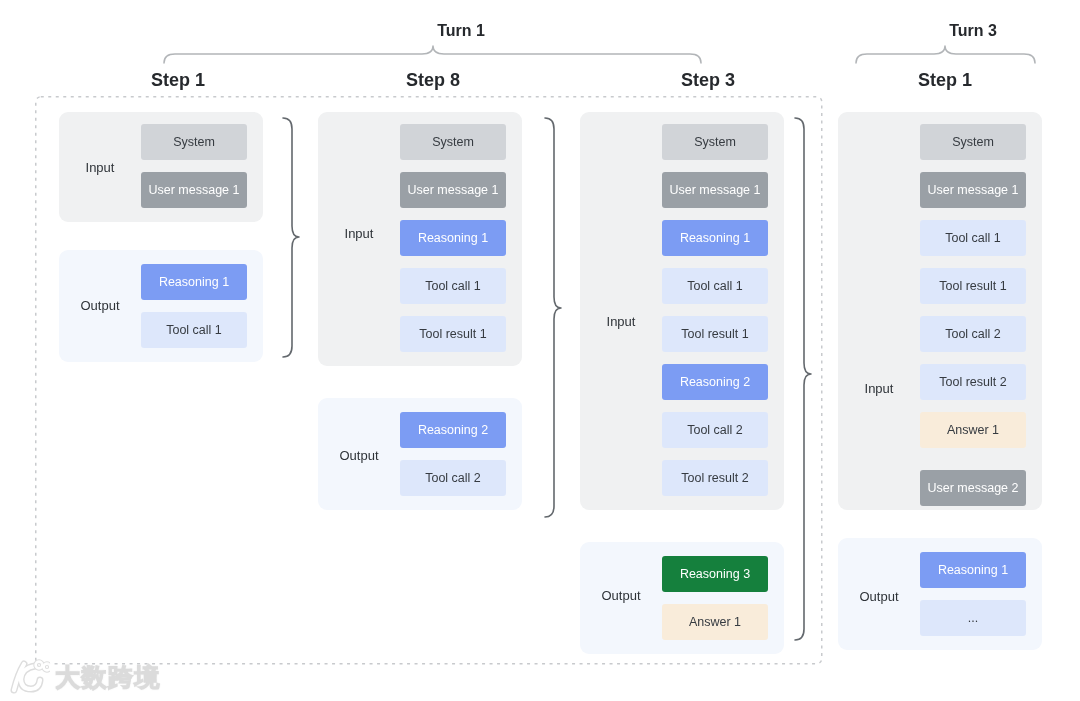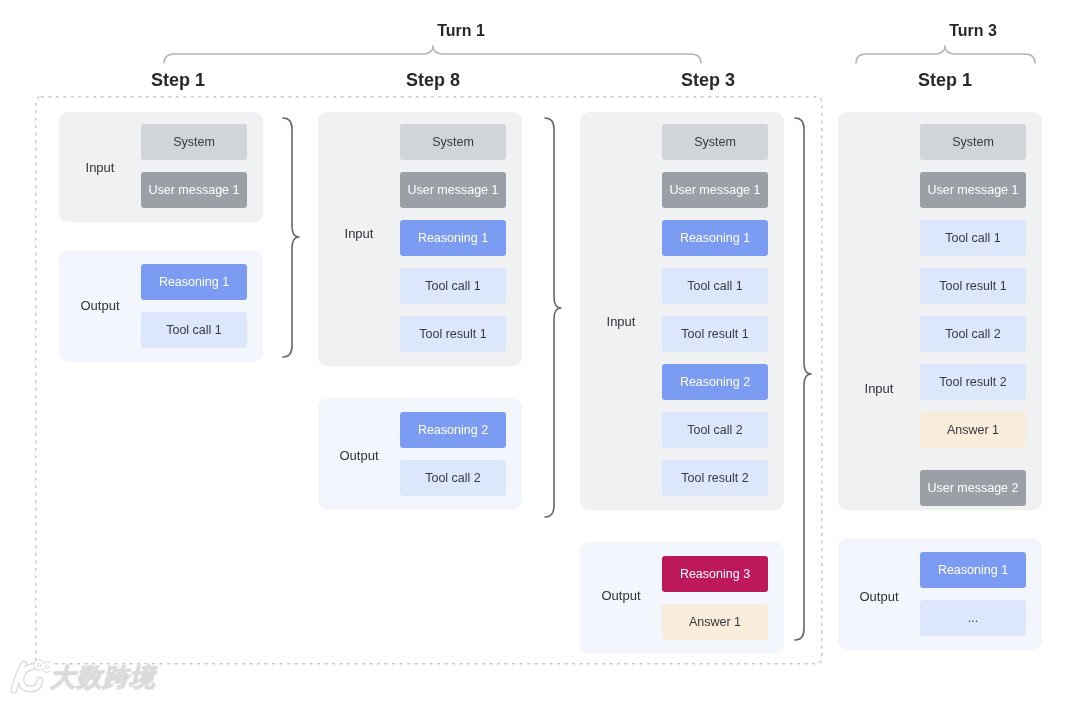--- a/index.html
+++ b/index.html
@@ -20,22 +20,22 @@
   .group-label{
     position:absolute;left:0;width:82px;text-align:center;
     font-size:13px;color:#2e3338;line-height:18px;
   }
   .msg-box{
     position:absolute;left:82px;width:106px;height:36px;border-radius:3px;
     font-size:12.5px;display:flex;align-items:center;justify-content:center;
     white-space:nowrap;
   }
   .watermark{
-    position:absolute;left:8px;top:659px;display:flex;align-items:center;
-    opacity:.95;z-index:5;font-style:italic;
+    position:absolute;left:8px;top:659px;display:flex;align-items:center;gap:5px;
+    opacity:.95;z-index:5;
   }
   .watermark-text{
     font-size:25px;font-weight:700;color:#fdfdfd;letter-spacing:1.5px;
     -webkit-text-stroke:1.2px #dadada;text-shadow:0 0 2px rgba(190,190,190,.55);
     line-height:34px;
   }
 </style>
 </head>
 <body>
 
@@ -94,21 +94,21 @@
         <div class="msg-box" style="top: 60px; background: rgb(154, 160, 166); color: rgb(255, 255, 255);">User message 1</div>
         <div class="msg-box" style="top: 108px; background: rgb(124, 156, 243); color: rgb(255, 255, 255);">Reasoning 1</div>
         <div class="msg-box" style="top: 156px; background: rgb(221, 231, 251); color: rgb(54, 59, 65);">Tool call 1</div>
         <div class="msg-box" style="top: 204px; background: rgb(221, 231, 251); color: rgb(54, 59, 65);">Tool result 1</div>
         <div class="msg-box" style="top: 252px; background: rgb(124, 156, 243); color: rgb(255, 255, 255);">Reasoning 2</div>
         <div class="msg-box" style="top: 300px; background: rgb(221, 231, 251); color: rgb(54, 59, 65);">Tool call 2</div>
         <div class="msg-box" style="top: 348px; background: rgb(221, 231, 251); color: rgb(54, 59, 65);">Tool result 2</div>
       </div>
       <div class="group" style="left: 580px; top: 542px; height: 112px; background: rgb(243, 247, 253);">
         <div class="group-label" style="top: 45px;">Output</div>
-        <div class="msg-box" style="top: 14px; background: #be185d; color: rgb(255, 255, 255);">Reasoning 3</div>
+        <div class="msg-box" style="top: 14px; background: #15803d; color: rgb(255, 255, 255);">Reasoning 3</div>
         <div class="msg-box" style="top: 62px; background: rgb(249, 236, 218); color: rgb(54, 59, 65);">Answer 1</div>
       </div>
       <div class="group" style="left: 838px; top: 112px; height: 398px; background: rgb(240, 241, 242);">
         <div class="group-label" style="top: 268px;">Input</div>
         <div class="msg-box" style="top: 12px; background: rgb(209, 212, 216); color: rgb(54, 59, 65);">System</div>
         <div class="msg-box" style="top: 60px; background: rgb(154, 160, 166); color: rgb(255, 255, 255);">User message 1</div>
         <div class="msg-box" style="top: 108px; background: rgb(221, 231, 251); color: rgb(54, 59, 65);">Tool call 1</div>
         <div class="msg-box" style="top: 156px; background: rgb(221, 231, 251); color: rgb(54, 59, 65);">Tool result 1</div>
         <div class="msg-box" style="top: 204px; background: rgb(221, 231, 251); color: rgb(54, 59, 65);">Tool call 2</div>
         <div class="msg-box" style="top: 252px; background: rgb(221, 231, 251); color: rgb(54, 59, 65);">Tool result 2</div>

